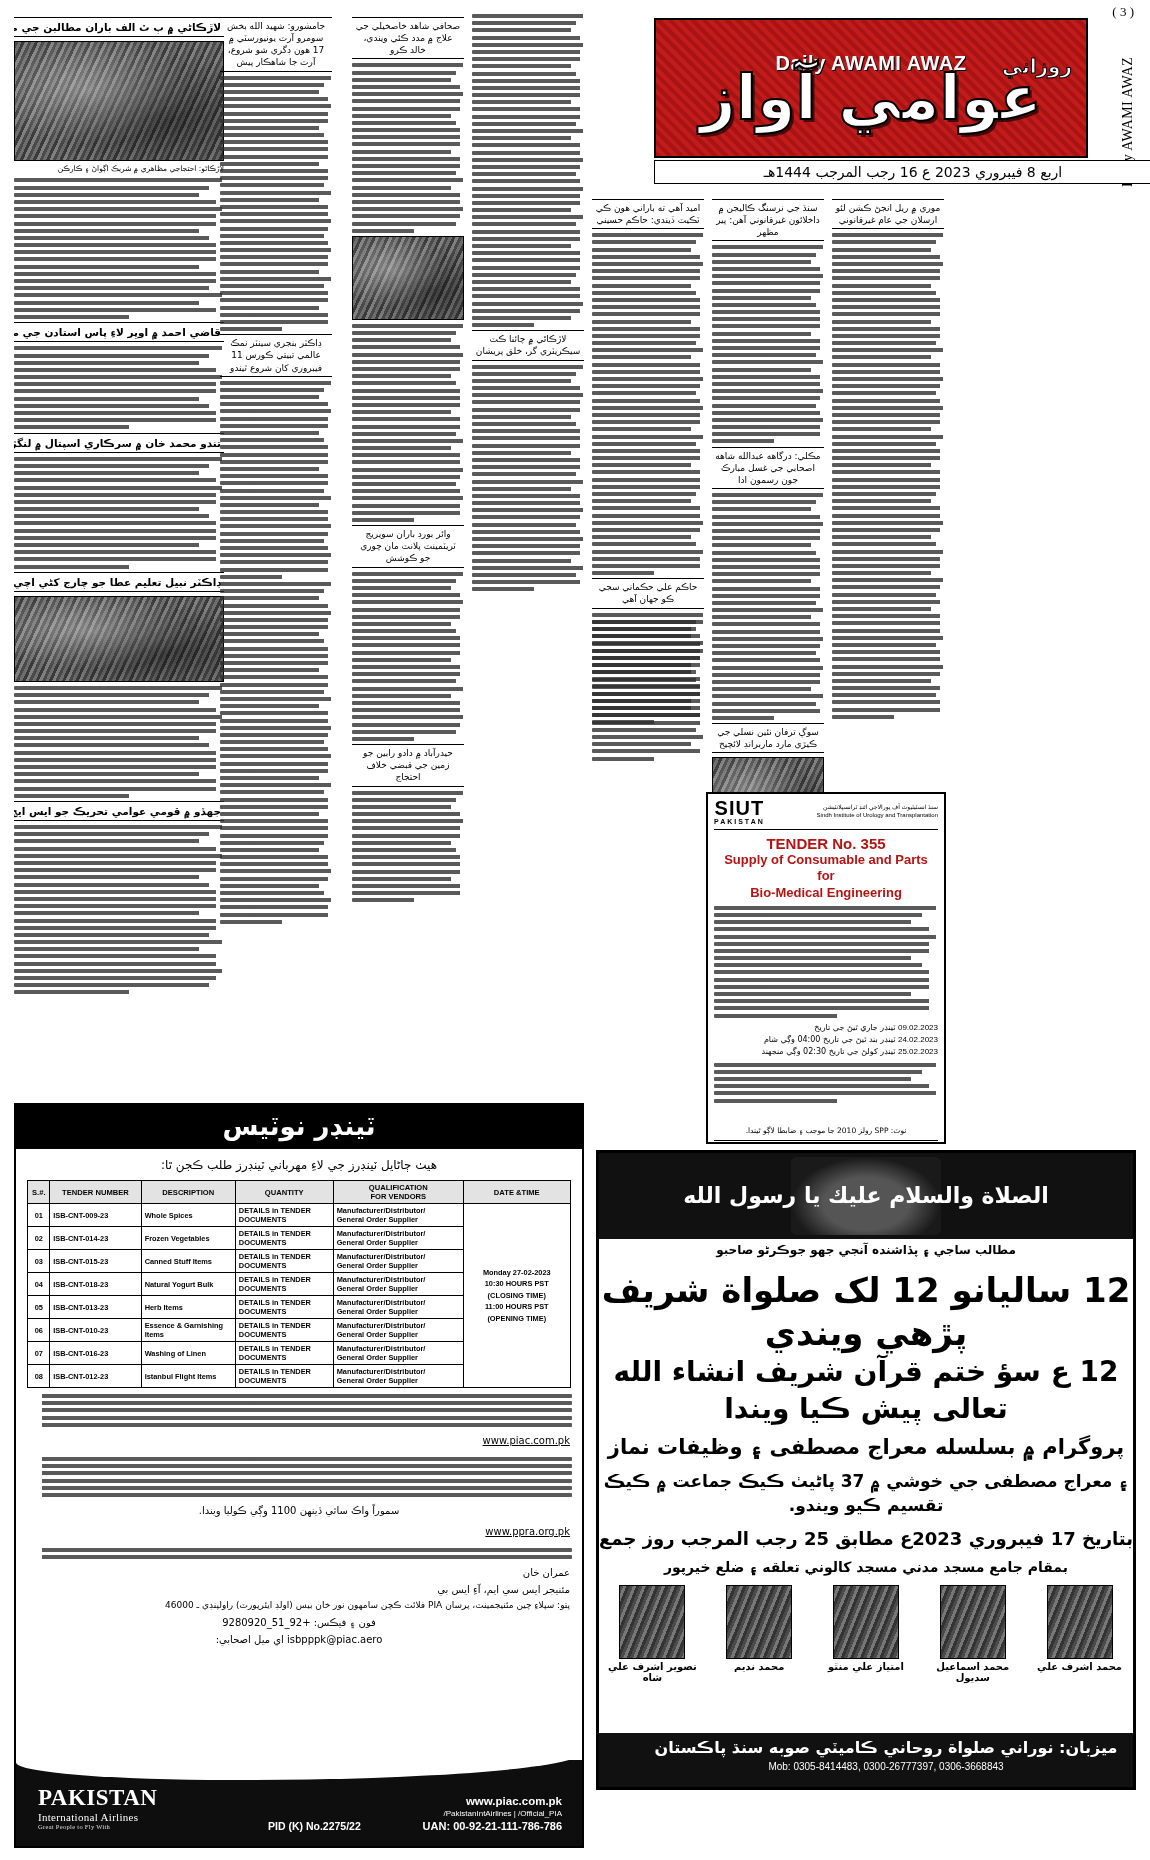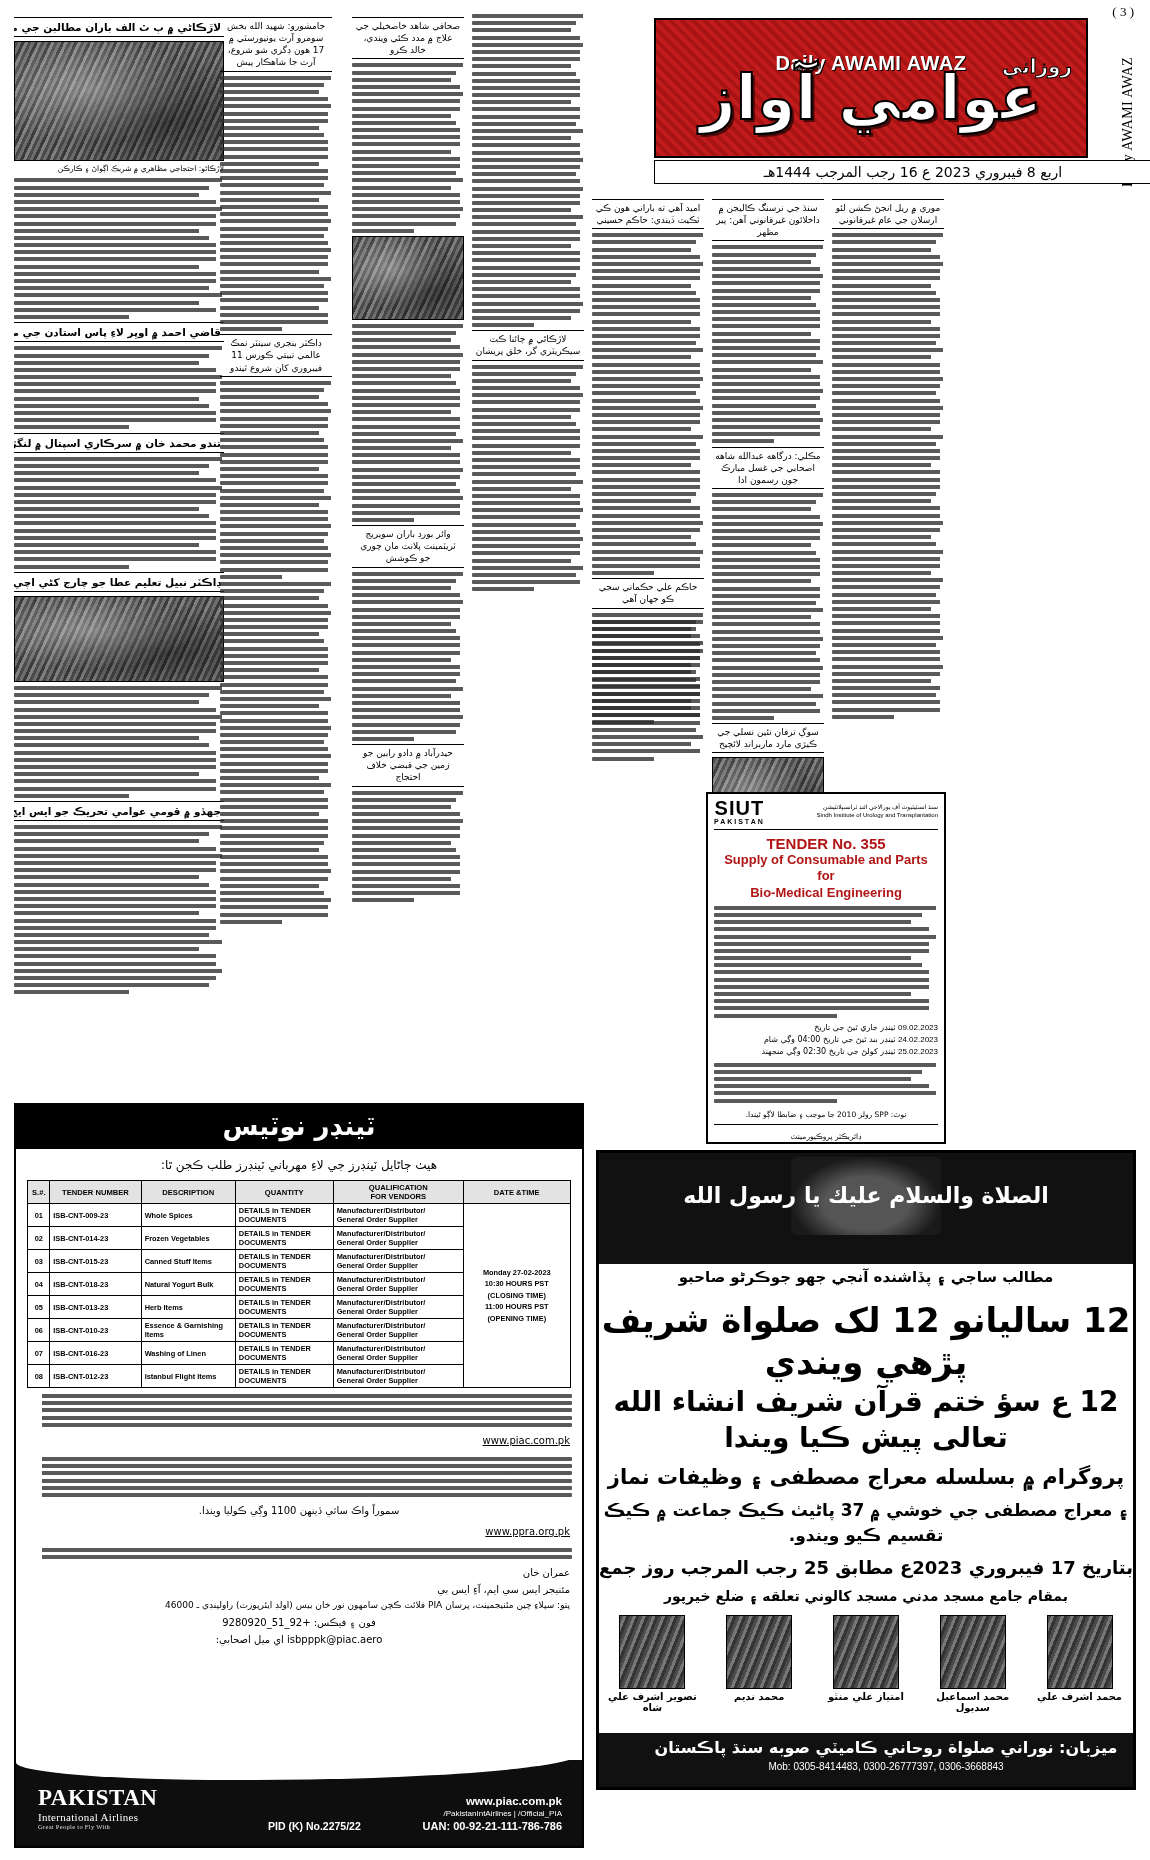--- a/index.html
+++ b/index.html
@@ -177,29 +177,29 @@
   .siut-t2 {
     text-align:center; color:#b11515; font-family:"Liberation Sans",sans-serif;
     font-weight:bold; font-size:13px; line-height:1.25;
   }
   .siut-body { margin-top:5px; }
   .siut-dates {
     direction:rtl; font-family:"DejaVu Sans",sans-serif; font-size:8px;
     line-height:1.55; margin-top:4px;
   }
   .siut-dates .d { direction:ltr; display:inline-block; font-family:"Liberation Sans",sans-serif; }
-  .siut-foot { direction:rtl; font-size:7.5px; font-family:"DejaVu Sans",sans-serif; text-align:center; margin-top:6px; line-height:1.5;}
+  .siut-foot { direction:rtl; font-size:7.5px; font-family:"DejaVu Sans",sans-serif; text-align:center; margin-top:22px; line-height:1.5;}
 
   
   .islamic {
     position:absolute; left:596px; top:1150px; width:540px; height:640px;
     border:3px solid #000; background:#fff; overflow:hidden;
   }
   .isl-band {
-    height:111px; background:#111;
+    height:86px; background:#111;
     position:relative; overflow:hidden;
   }
   .isl-band .arab {
     position:absolute; inset:0; color:#fff; direction:rtl; text-align:center;
     font-family:"DejaVu Sans",sans-serif; font-size:22px; line-height:86px; font-weight:bold;
   }
   .isl-kaaba {
     position:absolute; left:50%; transform:translateX(-50%); top:4px;
     width:150px; height:78px;
     background: radial-gradient(ellipse at 50% 60%, #555 0 40%, #1a1a1a 70%);
@@ -1183,21 +1183,21 @@
         <div class="c3">UAN: 00-92-21-111-786-786</div>
       </div>
     </div>
   </div>
 
   <div class="islamic">
     <div class="isl-band">
       <div class="isl-kaaba"></div>
       <div class="arab">الصلاة والسلام عليك يا رسول الله</div>
     </div>
-    <div class="isl-h4" style="font-size:15px; margin-top:3px;">مطالب ساجي ۽ پڏاشنده آنجي جهو جوڪرڻو صاحبو</div>
+    <div class="isl-h4" style="font-size:12px; margin-top:3px;">مطالب ساجي ۽ پڏاشنده آنجي جهو جوڪرڻو صاحبو</div>
     <div class="isl-h1">12 ساليانو 12 لک صلواة شريف پڙهي ويندي</div>
     <div class="isl-h2">12 ع سؤ ختم قرآن شريف انشاء الله تعالى پيش ڪيا ويندا</div>
     <div class="isl-h3">پروگرام ۾ بسلسله معراج مصطفى ۽ وظيفات نماز</div>
     <div class="isl-h4">۽ معراج مصطفى جي خوشي ۾ 37 پاڻيٺ ڪيڪ جماعت ۾ ڪيڪ تقسيم ڪيو ويندو.</div>
     <div class="isl-h3" style="font-size:18px; margin-top:8px;">بتاريخ 17 فيبروري 2023ع مطابق 25 رجب المرجب روز جمع</div>
     <div class="isl-h4" style="font-size:14px;">بمقام جامع مسجد مدني مسجد کالوني تعلقه ۽ ضلع خيرپور</div>
     <div class="isl-names">
       <div class="isl-name">
         <div class="ph"></div>
         <div class="nm">تصوير اشرف علي شاه</div>

